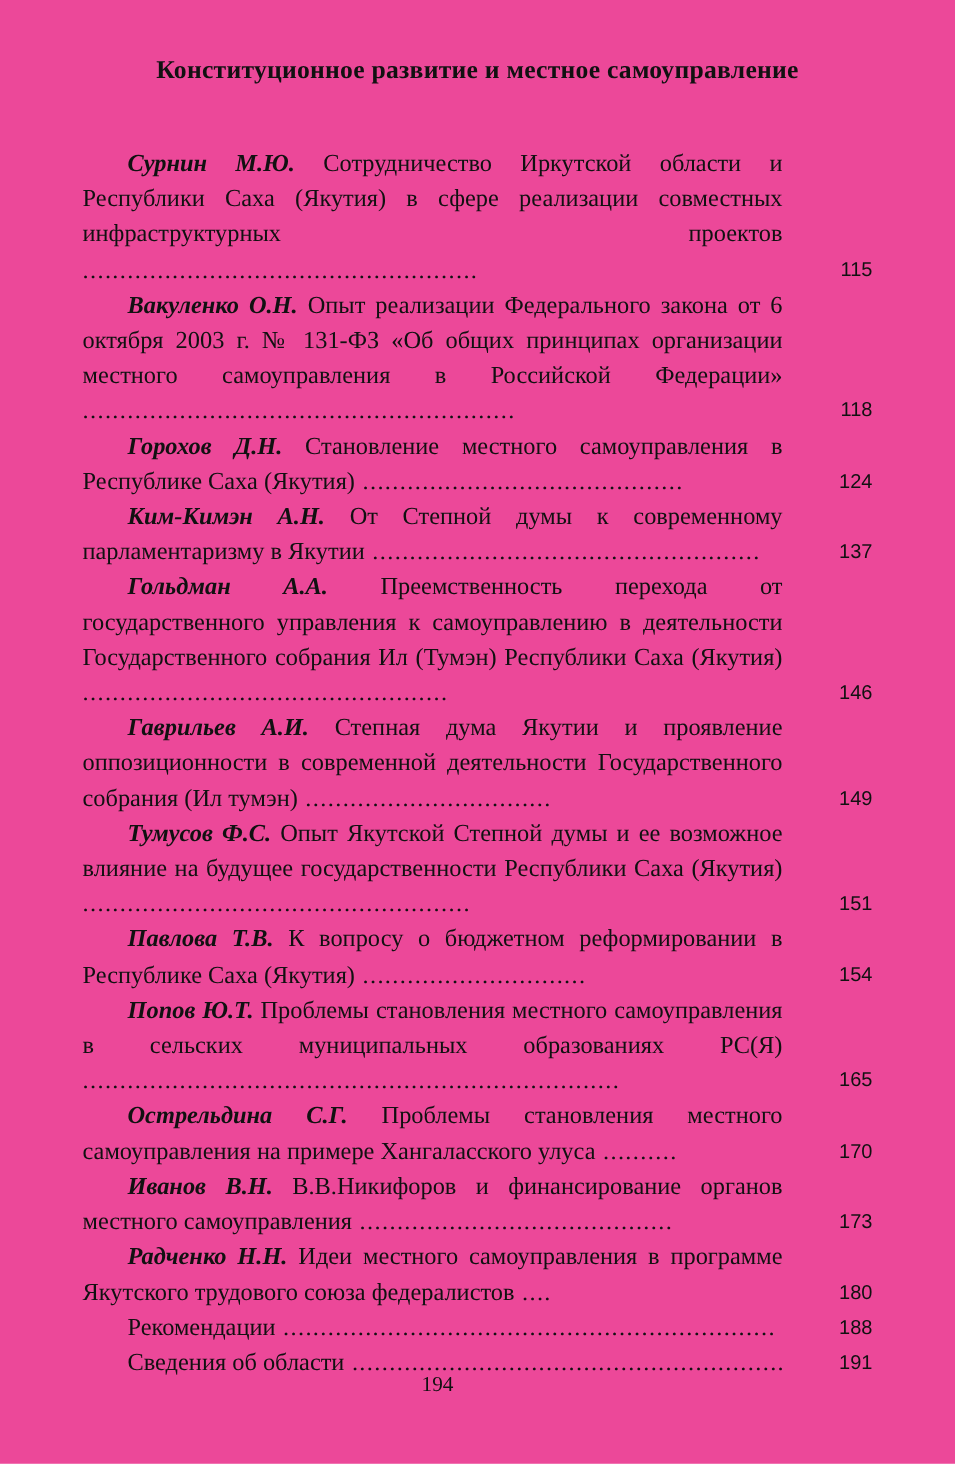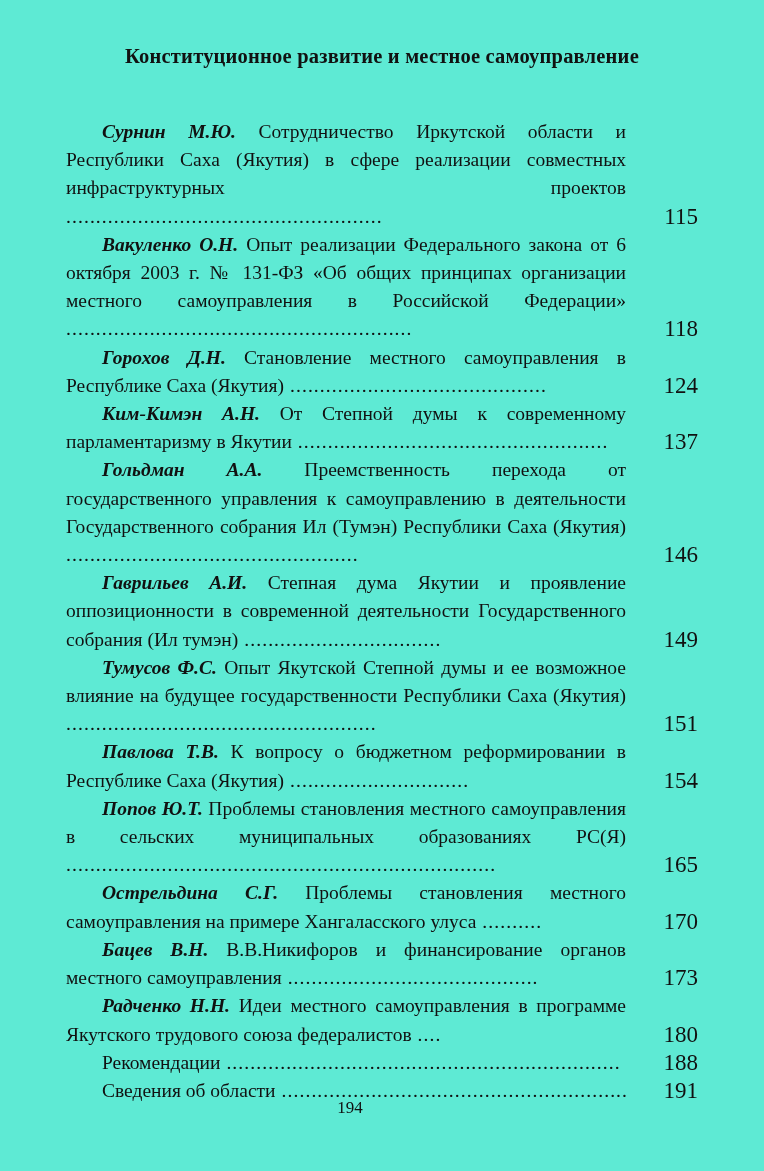--- a/index.html
+++ b/index.html
@@ -14,21 +14,21 @@
     color: #111111;
     position: relative;
     overflow: hidden;
   }
   #page {
     position: absolute;
     left: 0;
     top: 0;
     width: 764px;
     height: 1171px;
-    background: #5eead4;
+    background: #ec4899;
   }
   .title-block {
     position: absolute;
     left: 66px;
     top: 42px;
     width: 632px;
     text-align: center;
     font-weight: bold;
     font-size: 20.5px;
     line-height: 29px;
@@ -56,23 +56,23 @@
   }
   .entry .leader {
     letter-spacing: 1.1px;
   }
   .entry .page {
     position: absolute;
     right: 0;
     bottom: 0;
     width: 58px;
     text-align: right;
-    font-size: 23px;
+    font-size: 16px;
     text-indent: 0;
-    font-family: Liberation Serif, serif;
+    font-family: Liberation Sans, sans-serif;
   }
   .entry.short {
     white-space: nowrap;
   }
   .footer-page {
     position: absolute;
     left: 0;
     top: 1098px;
     width: 700px;
     text-align: center;
@@ -145,21 +145,21 @@
       <span class="page">165</span>
     </div>
 
     <div class="entry">
       <span class="author">Острельдина С.Г.</span>
       <span>Проблемы становления местного самоуправления на примере Хангаласского улуса</span><span class="leader"> ..........</span>
       <span class="page">170</span>
     </div>
 
     <div class="entry">
-      <span class="author">Бацев В.Н.</span>
+      <span class="author">Иванов В.Н.</span>
       <span>В.В.Никифоров и финансирование органов местного самоуправления</span><span class="leader"> ..........................................</span>
       <span class="page">173</span>
     </div>
 
     <div class="entry">
       <span class="author">Радченко Н.Н.</span>
       <span>Идеи местного самоуправления в программе Якутского трудового союза федералистов</span><span class="leader"> ....</span>
       <span class="page">180</span>
     </div>
 

